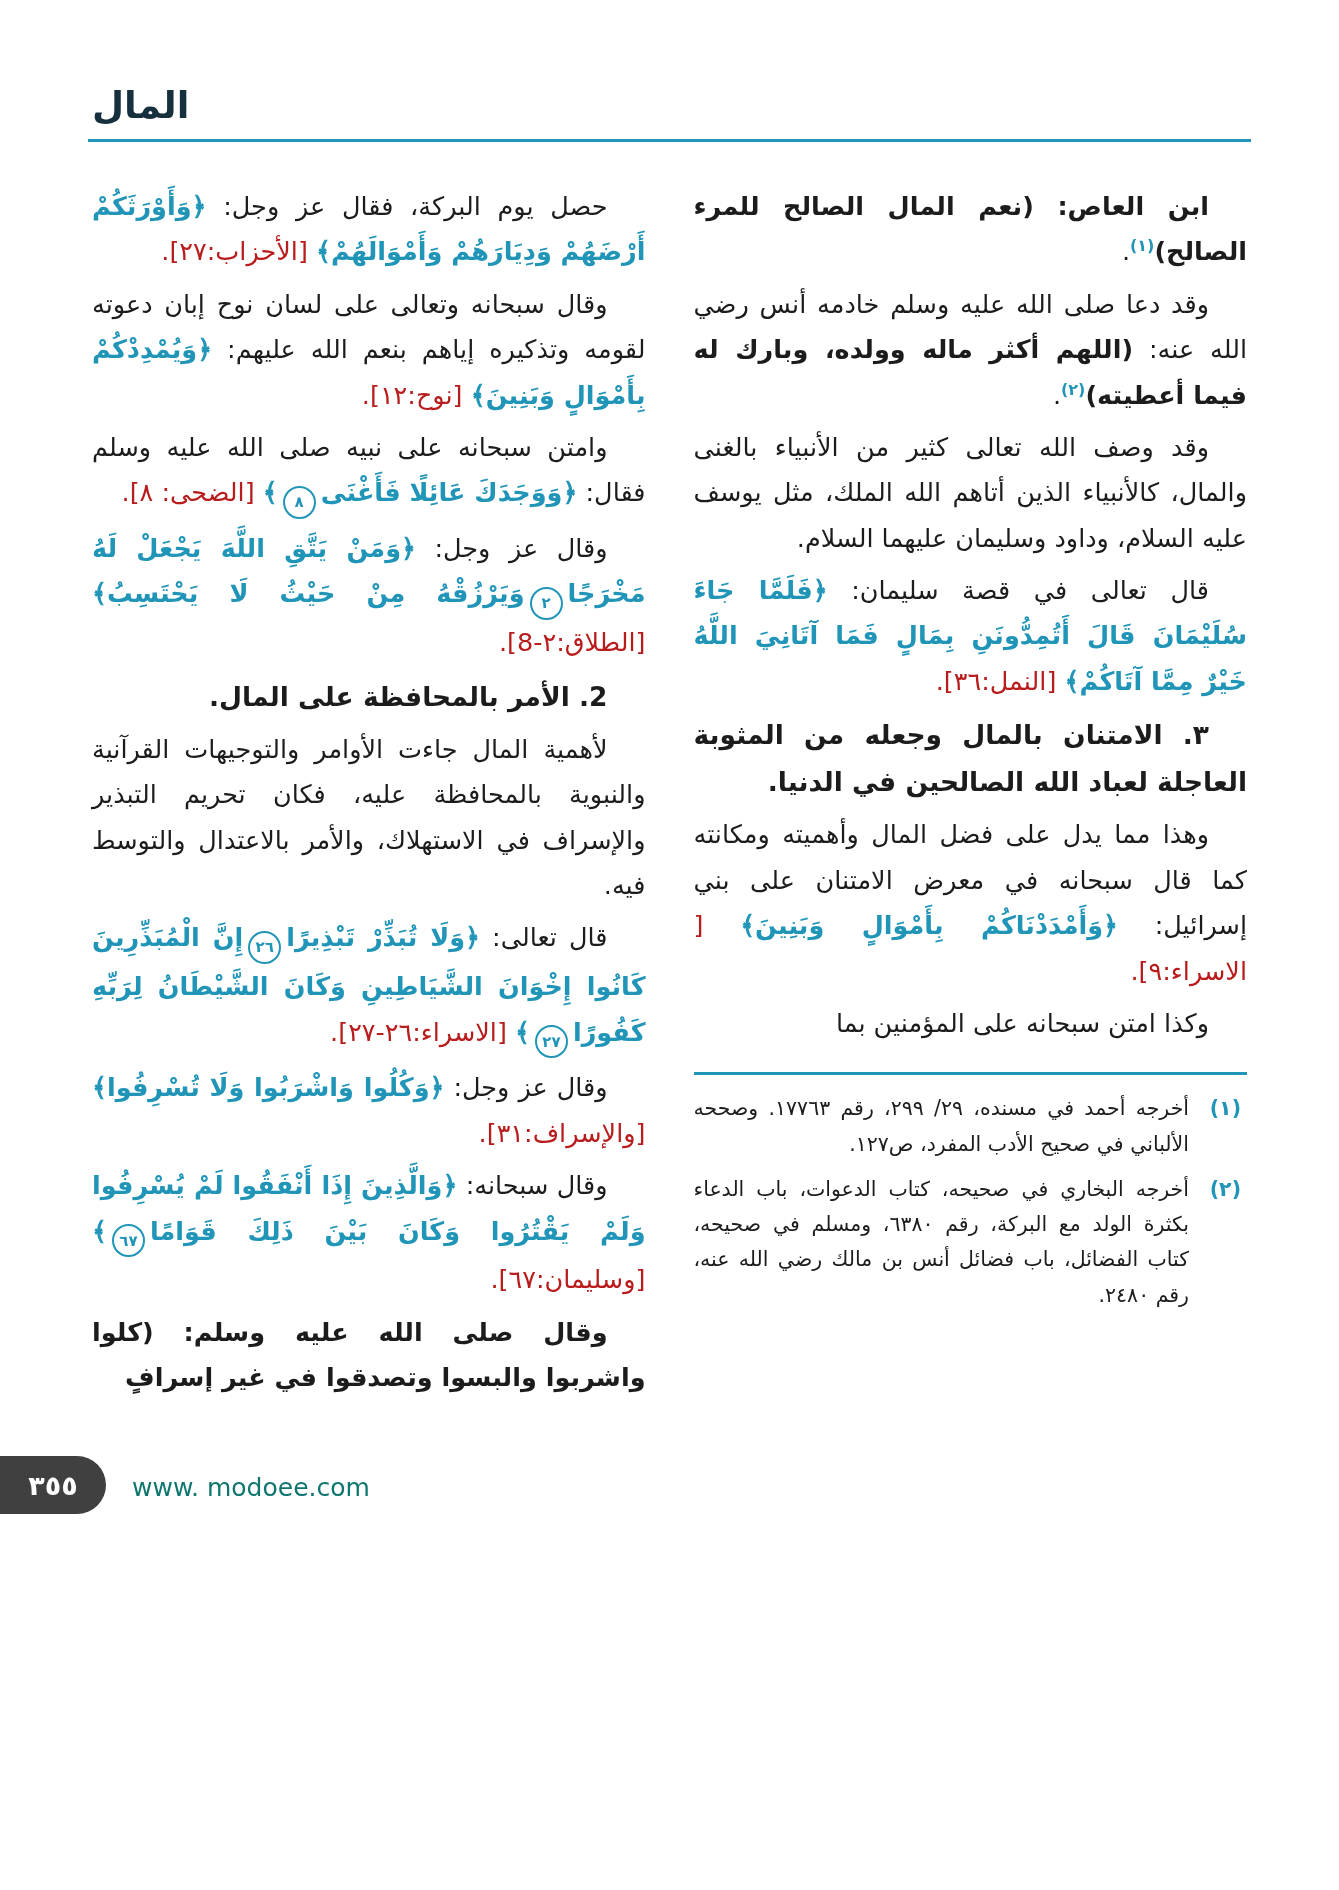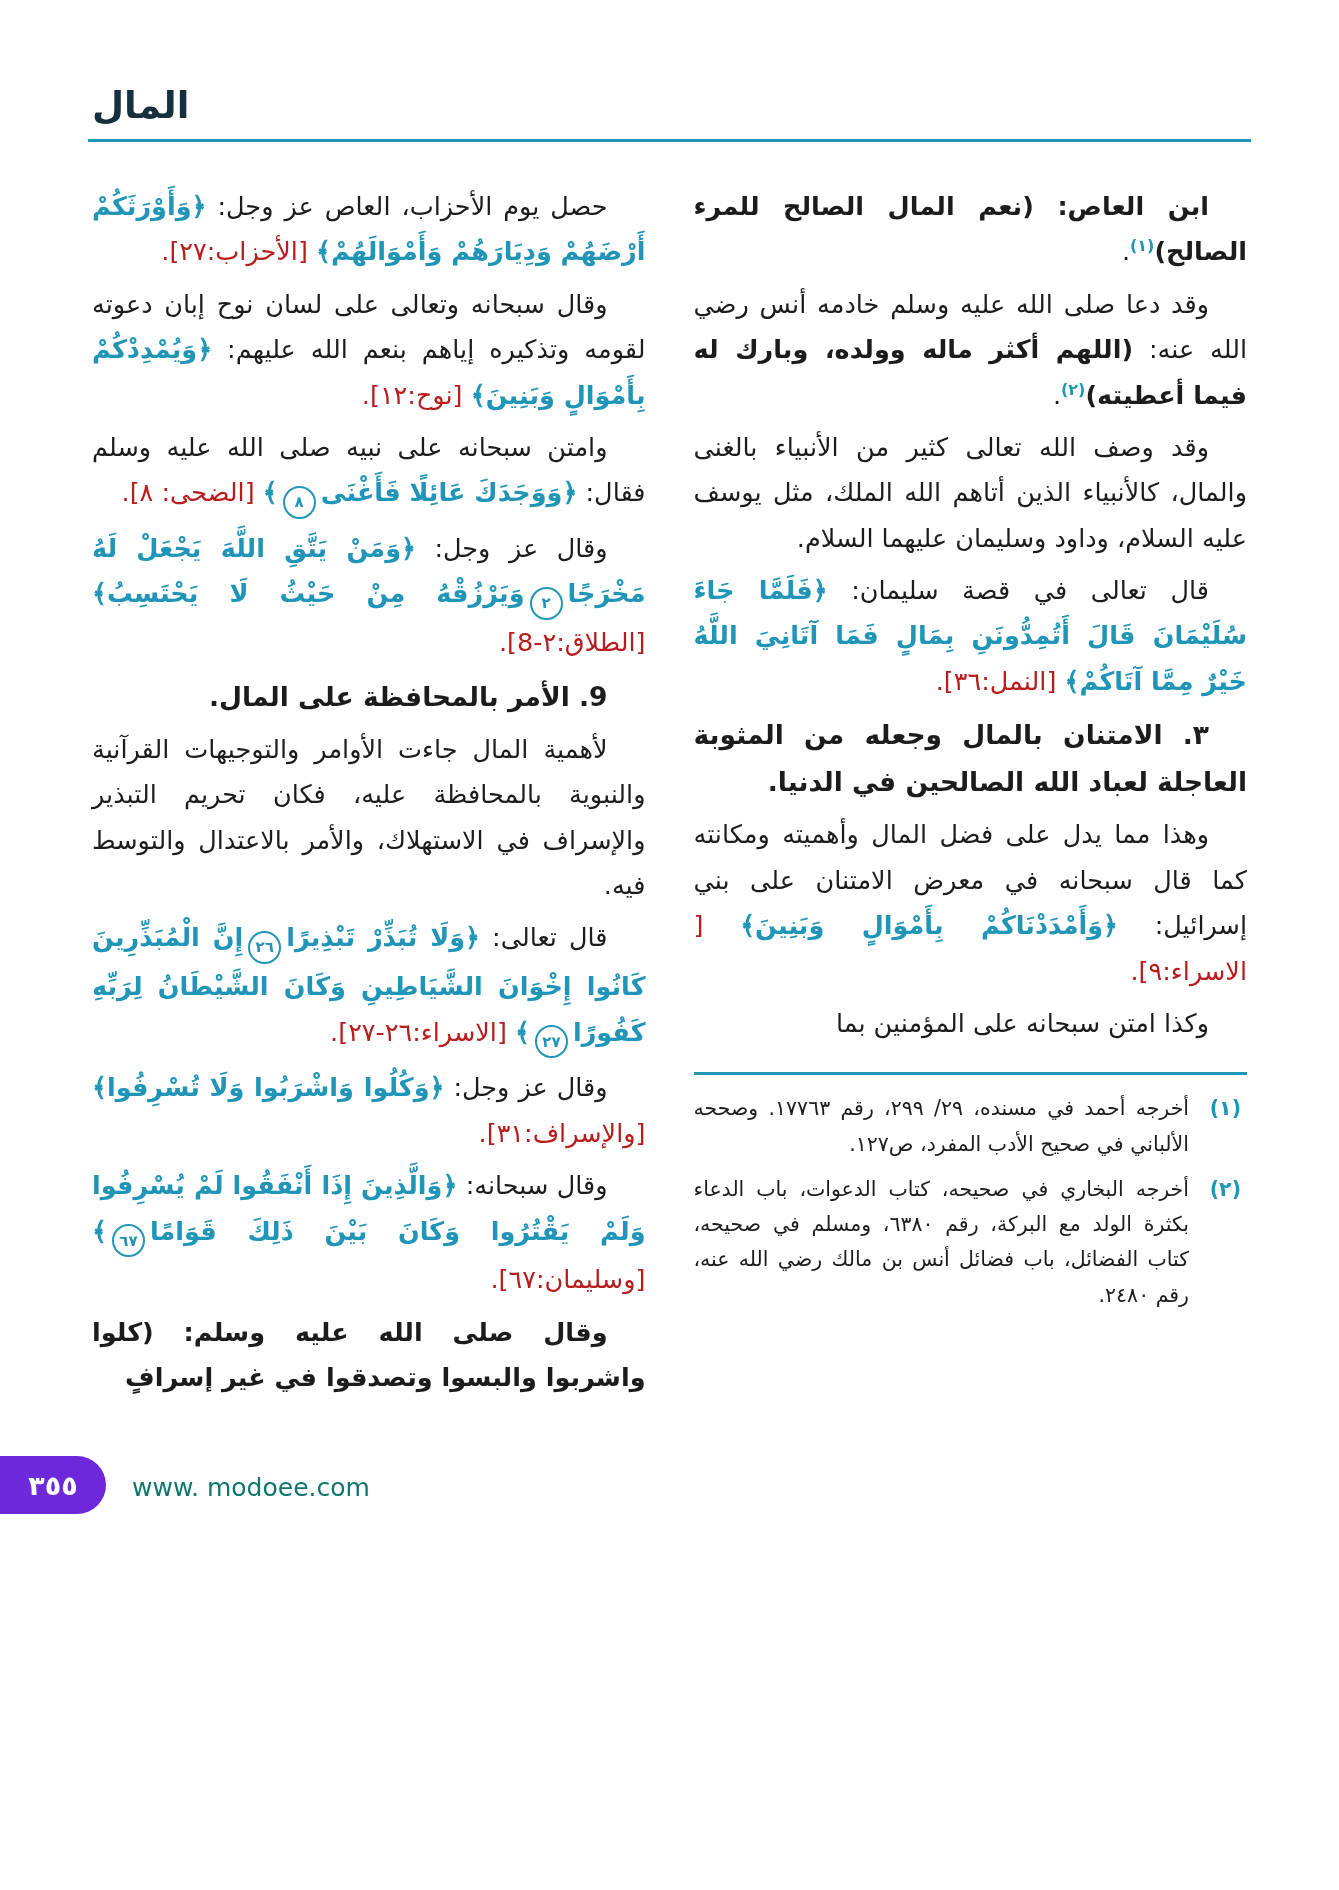--- a/index.html
+++ b/index.html
@@ -16,21 +16,21 @@
   .seg-bold{font-weight:bold;}
   .seg-ref{color:#b91c1c;}
   .seg-footref{color:#2095b8;font-weight:bold;font-size:16px;vertical-align:9px;}
   .seg-ayahnum{display:inline-flex;align-items:center;justify-content:center;width:29px;height:29px;
                border:2px solid #2095b8;border-radius:50%;color:#2095b8;font-size:15px;font-weight:bold;
                margin:0 5px;vertical-align:-6px;text-indent:0;}
   .footnotes{margin-top:26px;font-size:20.5px;line-height:1.72;}
   .fn-rule{height:3px;background:#2095b8;margin-bottom:16px;}
   .footnote{position:relative;padding-right:58px;margin-bottom:10px;text-align:justify;}
   .fn-num{position:absolute;right:6px;top:0;color:#2095b8;font-weight:bold;}
-  .page-badge{position:absolute;left:0;bottom:72px;width:106px;height:58px;background:#6d28d9;
+  .page-badge{position:absolute;left:0;bottom:72px;width:106px;height:58px;background:#404040;
               border-radius:0 30px 30px 0;display:flex;align-items:center;justify-content:center;
               color:#ffffff;font-size:27px;font-weight:bold;}
   .site-url{position:absolute;left:132px;bottom:84px;color:#0f766e;font-size:25px;direction:ltr;}
 </style>
 </head>
 <body>
 
 <div class="page">
 
   <div class="header">
@@ -52,25 +52,25 @@
       <div class="footnotes">
         <div class="fn-rule"></div>
         <div class="fn-list">
             <div class="footnote"><span class="fn-num">(١)</span><span class="fn-text">أخرجه أحمد في مسنده، ٢٩/ ٢٩٩، رقم ١٧٧٦٣. وصححه الألباني في صحيح الأدب المفرد، ص١٢٧.</span></div>
             <div class="footnote"><span class="fn-num">(٢)</span><span class="fn-text">أخرجه البخاري في صحيحه، كتاب الدعوات، باب الدعاء بكثرة الولد مع البركة، رقم ٦٣٨٠، ومسلم في صحيحه، كتاب الفضائل، باب فضائل أنس بن مالك رضي الله عنه، رقم ٢٤٨٠.</span></div>
           </div>
       </div>
     </section>
     <section class="col">
       <div class="col-paras">
-          <p class="para"><span class="seg seg-text">حصل يوم الأحزاب، العاص عز وجل: </span><span class="seg seg-quran">﴿وَأَوْرَثَكُمْ أَرْضَهُمْ وَدِيَارَهُمْ وَأَمْوَالَهُمْ﴾</span><span class="seg seg-ref"> [الأحزاب:٢٧].</span></p>
+          <p class="para"><span class="seg seg-text">حصل يوم البركة، فقال عز وجل: </span><span class="seg seg-quran">﴿وَأَوْرَثَكُمْ أَرْضَهُمْ وَدِيَارَهُمْ وَأَمْوَالَهُمْ﴾</span><span class="seg seg-ref"> [الأحزاب:٢٧].</span></p>
           <p class="para"><span class="seg seg-text">وقال سبحانه وتعالى على لسان نوح إبان دعوته لقومه وتذكيره إياهم بنعم الله عليهم: </span><span class="seg seg-quran">﴿وَيُمْدِدْكُمْ بِأَمْوَالٍ وَبَنِينَ﴾</span><span class="seg seg-ref"> [نوح:١٢].</span></p>
           <p class="para"><span class="seg seg-text">وامتن سبحانه على نبيه صلى الله عليه وسلم فقال: </span><span class="seg seg-quran">﴿وَوَجَدَكَ عَائِلًا فَأَغْنَى</span><span class="seg seg-ayahnum">٨</span><span class="seg seg-quran">﴾</span><span class="seg seg-ref"> [الضحى: ٨].</span></p>
           <p class="para"><span class="seg seg-text">وقال عز وجل: </span><span class="seg seg-quran">﴿وَمَنْ يَتَّقِ اللَّهَ يَجْعَلْ لَهُ مَخْرَجًا</span><span class="seg seg-ayahnum">٢</span><span class="seg seg-quran">وَيَرْزُقْهُ مِنْ حَيْثُ لَا يَحْتَسِبُ﴾</span><span class="seg seg-ref"> [الطلاق:٢-8].</span></p>
-          <p class="para heading"><span class="seg seg-bold">9. الأمر بالمحافظة على المال.</span></p>
+          <p class="para heading"><span class="seg seg-bold">2. الأمر بالمحافظة على المال.</span></p>
           <p class="para"><span class="seg seg-text">لأهمية المال جاءت الأوامر والتوجيهات القرآنية والنبوية بالمحافظة عليه، فكان تحريم التبذير والإسراف في الاستهلاك، والأمر بالاعتدال والتوسط فيه.</span></p>
           <p class="para"><span class="seg seg-text">قال تعالى: </span><span class="seg seg-quran">﴿وَلَا تُبَذِّرْ تَبْذِيرًا</span><span class="seg seg-ayahnum">٢٦</span><span class="seg seg-quran">إِنَّ الْمُبَذِّرِينَ كَانُوا إِخْوَانَ الشَّيَاطِينِ وَكَانَ الشَّيْطَانُ لِرَبِّهِ كَفُورًا</span><span class="seg seg-ayahnum">٢٧</span><span class="seg seg-quran">﴾</span><span class="seg seg-ref"> [الاسراء:٢٦-٢٧].</span></p>
           <p class="para"><span class="seg seg-text">وقال عز وجل: </span><span class="seg seg-quran">﴿وَكُلُوا وَاشْرَبُوا وَلَا تُسْرِفُوا﴾</span><span class="seg seg-ref"> [والإسراف:٣١].</span></p>
           <p class="para"><span class="seg seg-text">وقال سبحانه: </span><span class="seg seg-quran">﴿وَالَّذِينَ إِذَا أَنْفَقُوا لَمْ يُسْرِفُوا وَلَمْ يَقْتُرُوا وَكَانَ بَيْنَ ذَلِكَ قَوَامًا</span><span class="seg seg-ayahnum">٦٧</span><span class="seg seg-quran">﴾</span><span class="seg seg-ref"> [وسليمان:٦٧].</span></p>
           <p class="para"><span class="seg seg-bold">وقال صلى الله عليه وسلم: (كلوا واشربوا والبسوا وتصدقوا في غير إسرافٍ</span></p>
         </div>
     </section>
   </div>
 
   <div class="page-badge">

